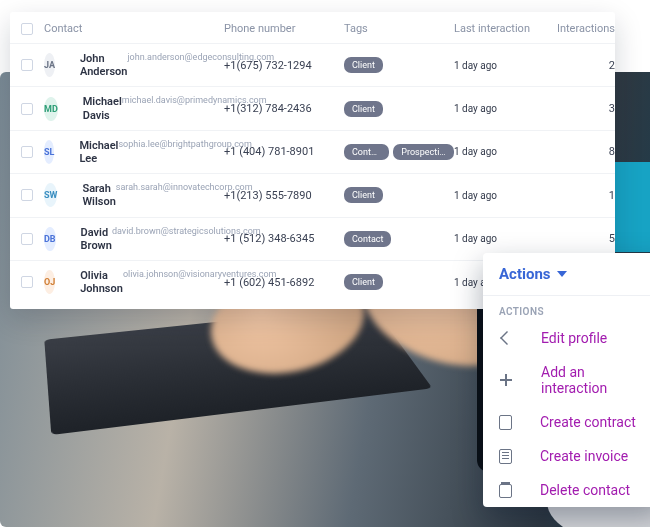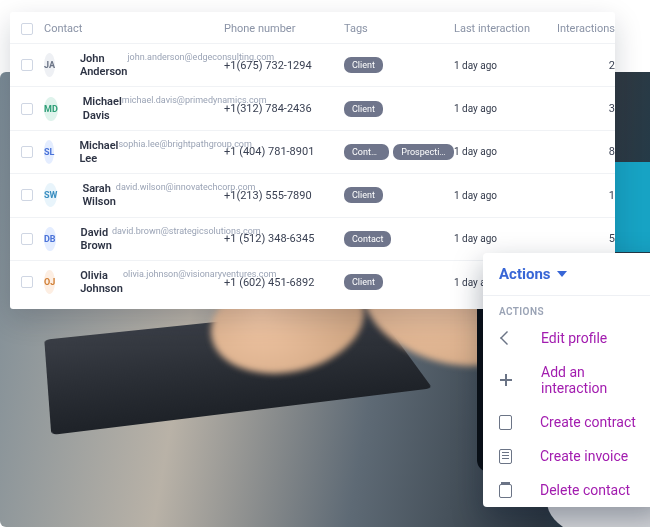--- a/index.html
+++ b/index.html
@@ -148,21 +148,21 @@
           <div class="col-in in">8</div>
         </div>
         <div class="row">
           <div class="col-ck">
             <div class="cb"></div>
           </div>
           <div class="col-ct ct">
             <div class="av" style="background:#e8f4fb;color:#3a8ec0">SW</div>
             <div class="txt">
               <span class="nm">Sarah Wilson</span>
-              <span class="em">david.wilson@innovatechcorp.com</span>
+              <span class="em">sarah.sarah@innovatechcorp.com</span>
             </div>
           </div>
           <div class="col-ph ph">+1(213) 555-7890</div>
           <div class="col-tg tags">
             <span class="tag">Client</span>
           </div>
           <div class="col-li li">1 day ago</div>
           <div class="col-in in">1</div>
         </div>
         <div class="row">

